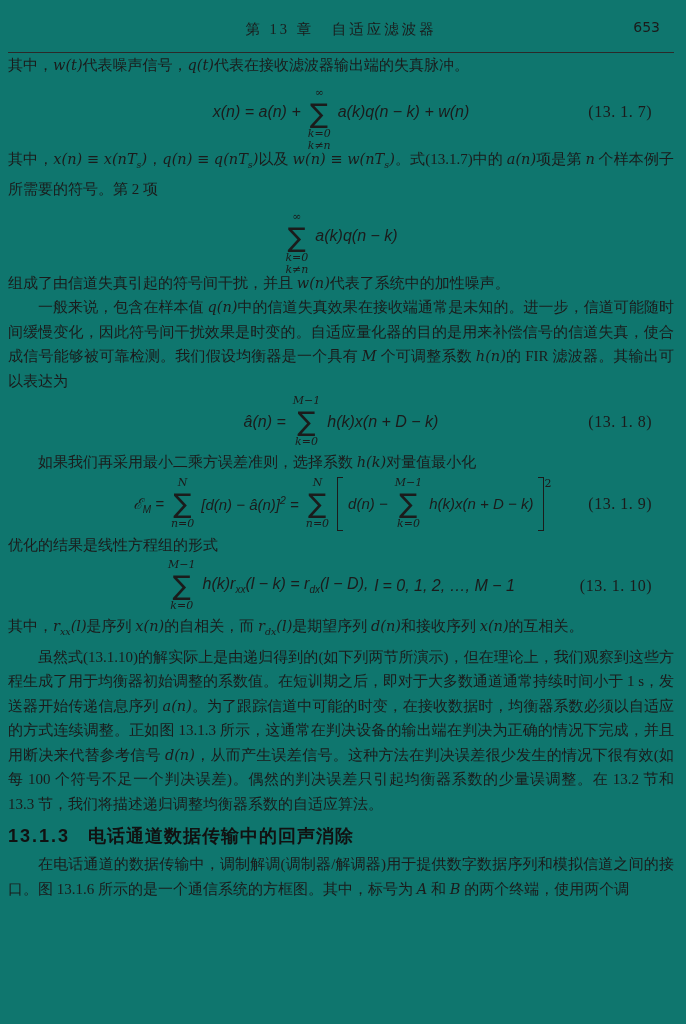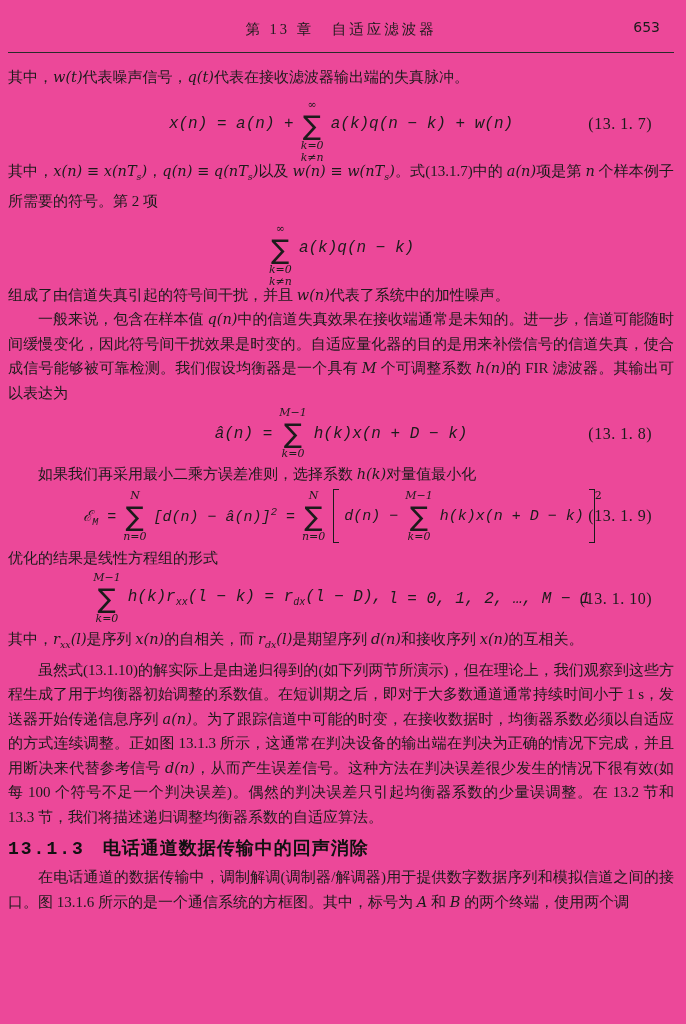--- a/index.html
+++ b/index.html
@@ -1,40 +1,40 @@
 <!DOCTYPE html>
 <html><head>
 <meta charset="utf-8">
 <style>
   html,body { margin:0; padding:0; background:#d8d8d4; }
   .page {
     position:relative; width:686px; height:1024px; margin:0 auto;
-    background:#ec4899; color:#1b1b1b; box-sizing:border-box;
+    background:#0f766e; color:#1b1b1b; box-sizing:border-box;
     padding:20px 12px 0 8px; overflow:hidden;
     font-family:"Liberation Serif", serif;
   }
   
   .page-header { position:relative; height:22px; }
   .chapter-title { position:absolute; left:0; right:0; text-align:center;
     font-size:14.5px; letter-spacing:3px; }
   .page-number { position:absolute; right:14px; top:-1px; font-size:14px;
     font-family:"DejaVu Sans", sans-serif; }
   .header-rule { border:none; border-top:1.6px solid #2a2a2a; margin:10px 0 0 0; }
   
   .para { margin:0; font-size:15px; line-height:24.5px; text-align:justify; }
-  .para.first { margin-top:12px; }
+  .para.first { margin-top:0; }
   .para.indent { text-indent:2em; }
   .para i, .para sub { font-family:"DejaVu Serif", serif; font-style:italic; }
   .para i { font-size:14.5px; }
   .para sub { font-size:9.5px; }
   
   .eq-block { position:relative; margin:2px 0; }
   .eq-row { display:flex; align-items:center; justify-content:center;
     font-size:16px; }
-  .eq-row .chunk { font-family:Liberation Mono, monospace; font-style:italic;
+  .eq-row .chunk { font-family:Liberation Sans, sans-serif; font-style:italic;
     margin:16px 3px; white-space:pre; }
   .eq-row .chunk sub { font-size:10px; font-style:italic; }
   .eq-row .chunk sup { font-size:10.5px; }
   .eq-num { position:absolute; right:22px; top:50%; transform:translateY(-50%);
     font-family:"Liberation Serif", serif; font-style:normal; font-size:16px;
     letter-spacing:0.5px; }
   .sum { display:inline-flex; flex-direction:column; align-items:center;
     margin:0 4px; }
   .sum .lim { font-family:"DejaVu Serif", serif; font-style:italic;
     font-size:11px; line-height:12px; white-space:nowrap; }
@@ -45,21 +45,21 @@
   .brgroup { display:inline-flex; align-items:center; }
   .bigbr { width:6px; height:54px; box-sizing:border-box; }
   .bigbr.l { border-left:1.6px solid #1b1b1b; border-top:1.6px solid #1b1b1b;
     border-bottom:1.6px solid #1b1b1b; margin:0 2px 0 4px; }
   .bigbr.r { border-right:1.6px solid #1b1b1b; border-top:1.6px solid #1b1b1b;
     border-bottom:1.6px solid #1b1b1b; margin:0 0 0 2px; }
   .outer-sup { font-family:"DejaVu Serif", serif; font-size:11px;
     align-self:flex-start; margin-top:0; }
   .cond { margin-left:48px; }
   
-  .section-heading { margin:8px 0 4px 0; font-family:Liberation Mono, monospace;
+  .section-heading { margin:8px 0 4px 0; font-family:Liberation Sans, sans-serif;
     font-weight:700; font-size:18px; line-height:24px; color:#111; }
   .section-heading .sec-num { letter-spacing:2px; margin-right:18px; }
   .section-heading .sec-title { letter-spacing:1px; }
 </style>
 </head>
 <body>
 
 <div class="page">
 
   <div class="page-header">

